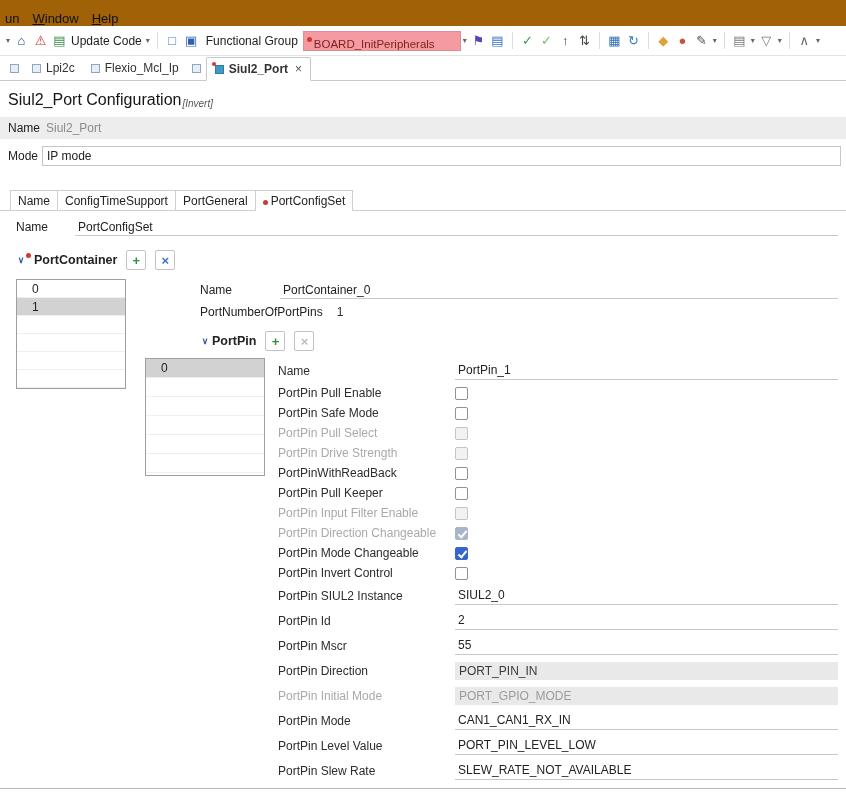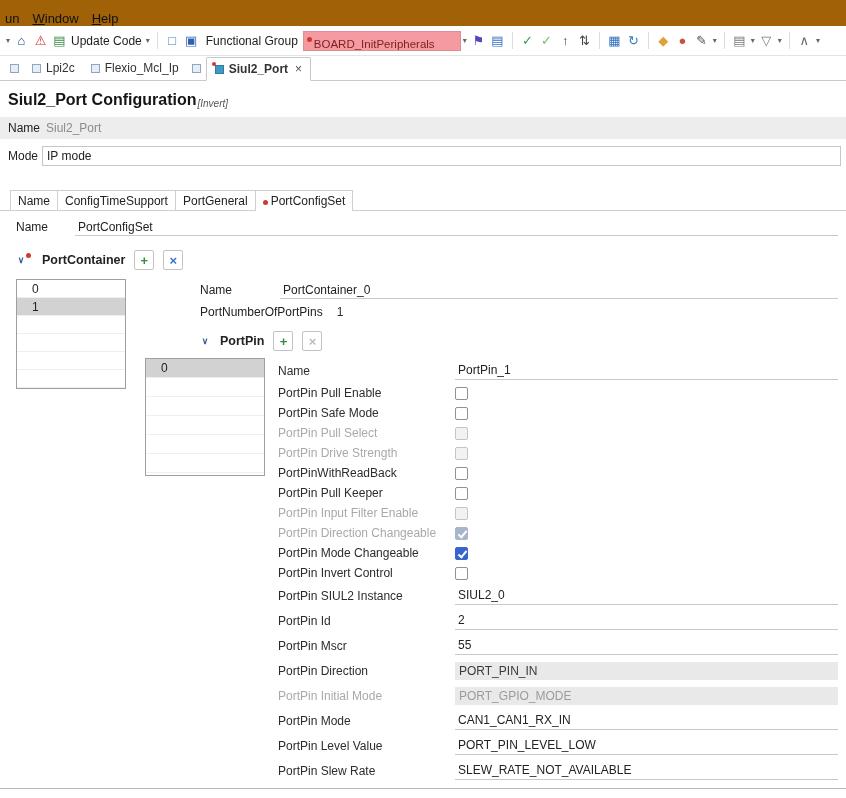--- a/index.html
+++ b/index.html
@@ -25,21 +25,21 @@
   .tabbar{height:25px;display:flex;align-items:flex-end;border-bottom:1px solid #c9c9c9;padding-left:5px;background:#fff}
   .etab-iconslot{height:24px;display:flex;align-items:center;padding:0 5px}
   .tab-sq{width:9px;height:9px;border:1px solid #8fa6c0;background:#e6edf5;flex:none}
   .etab{display:flex;align-items:center;gap:5px;height:24px;padding:0 8px;font-size:12px;color:#333}
   .etab.active{border:1px solid #c9c9c9;border-bottom:1px solid #fff;margin-bottom:-1px;font-weight:bold;border-radius:2px 2px 0 0;background:#fff}
   .tab-sq.active-ic{background:#3f9ac2;border-color:#2e7da5;position:relative}
   .tab-sq.active-ic::after{content:"";position:absolute;width:4px;height:4px;border-radius:50%;background:var(--marker-red,#cf3a2c);top:-4px;left:-4px}
   .etab-close{color:#555;font-size:12px;margin-left:2px;font-weight:normal}
 
   .page-header{margin:10px 0 0 8px;height:18px}
-  .title{font-size:16px;font-weight:bold;color:#151515}
+  .title{font-size:16px;font-weight:normal;color:#151515}
   .category{font-size:10px;font-style:italic;color:#555;position:relative;top:2px;margin-left:1px}
 
   .name-band{margin-top:8px;height:22px;background:#ededed;display:flex;align-items:center;padding-left:8px}
   .name-band .lbl{width:38px;flex:none}
   .muted{color:#8b8b8b}
 
   .mode-row{margin-top:5px;height:24px;display:flex;align-items:center;padding:0 5px 0 8px}
   .mode-row .lbl{width:34px;flex:none}
   .mode-input{flex:1;height:20px;border:1px solid #c6c6c6;font:12px "Liberation Sans",sans-serif;padding:0 4px;color:#222;background:#fff;outline:none}
 
@@ -48,21 +48,21 @@
   .ctab.active{height:21px;margin-bottom:-1px}
 
   .config-name-row{margin-top:4px;height:24px;display:flex;align-items:center;padding:0 8px 0 16px}
   .config-name-row .lbl{width:59px;flex:none}
 
   .flat-input{border:0;border-bottom:1px solid #c9c9c9;background:transparent;font:12px "Liberation Sans",sans-serif;height:18px;padding:0 3px;color:#222;outline:none}
   .grow{flex:1;min-width:0}
 
   .pc-header{margin:9px 0 0 16px;height:24px;display:flex;align-items:center}
   .twisty{font-size:9px;font-weight:bold;color:#3a5a8c;width:10px;flex:none;text-align:center}
-  .sect-title{font-weight:bold;font-size:12.5px;margin-left:10px}
+  .sect-title{font-weight:bold;font-size:12.5px;margin-left:2px}
   .mini-btn{width:20px;height:20px;margin-left:9px;border:1px solid #c3c3c3;background:#fff;border-radius:2px;font:bold 13px "Liberation Sans",sans-serif;display:flex;align-items:center;justify-content:center;padding:0;cursor:default}
   .mini-btn.add{color:#2f8f3a}
   .mini-btn.del{color:#3b6fd4}
   .mini-btn.del.off{color:#bcbcbc}
 
   .pc-body{display:flex;margin-top:7px;align-items:flex-start}
   .list{border:1px solid #9f9f9f;background:#fff;flex:none;overflow:hidden}
   .pc-list{width:110px;height:110px;margin-left:16px}
   .lrow{height:18px;line-height:18px;padding-left:15px;border-bottom:1px solid #efefef;font-size:12px}
   .lrow.selected{background:var(--selection,#d2d2d2)}

